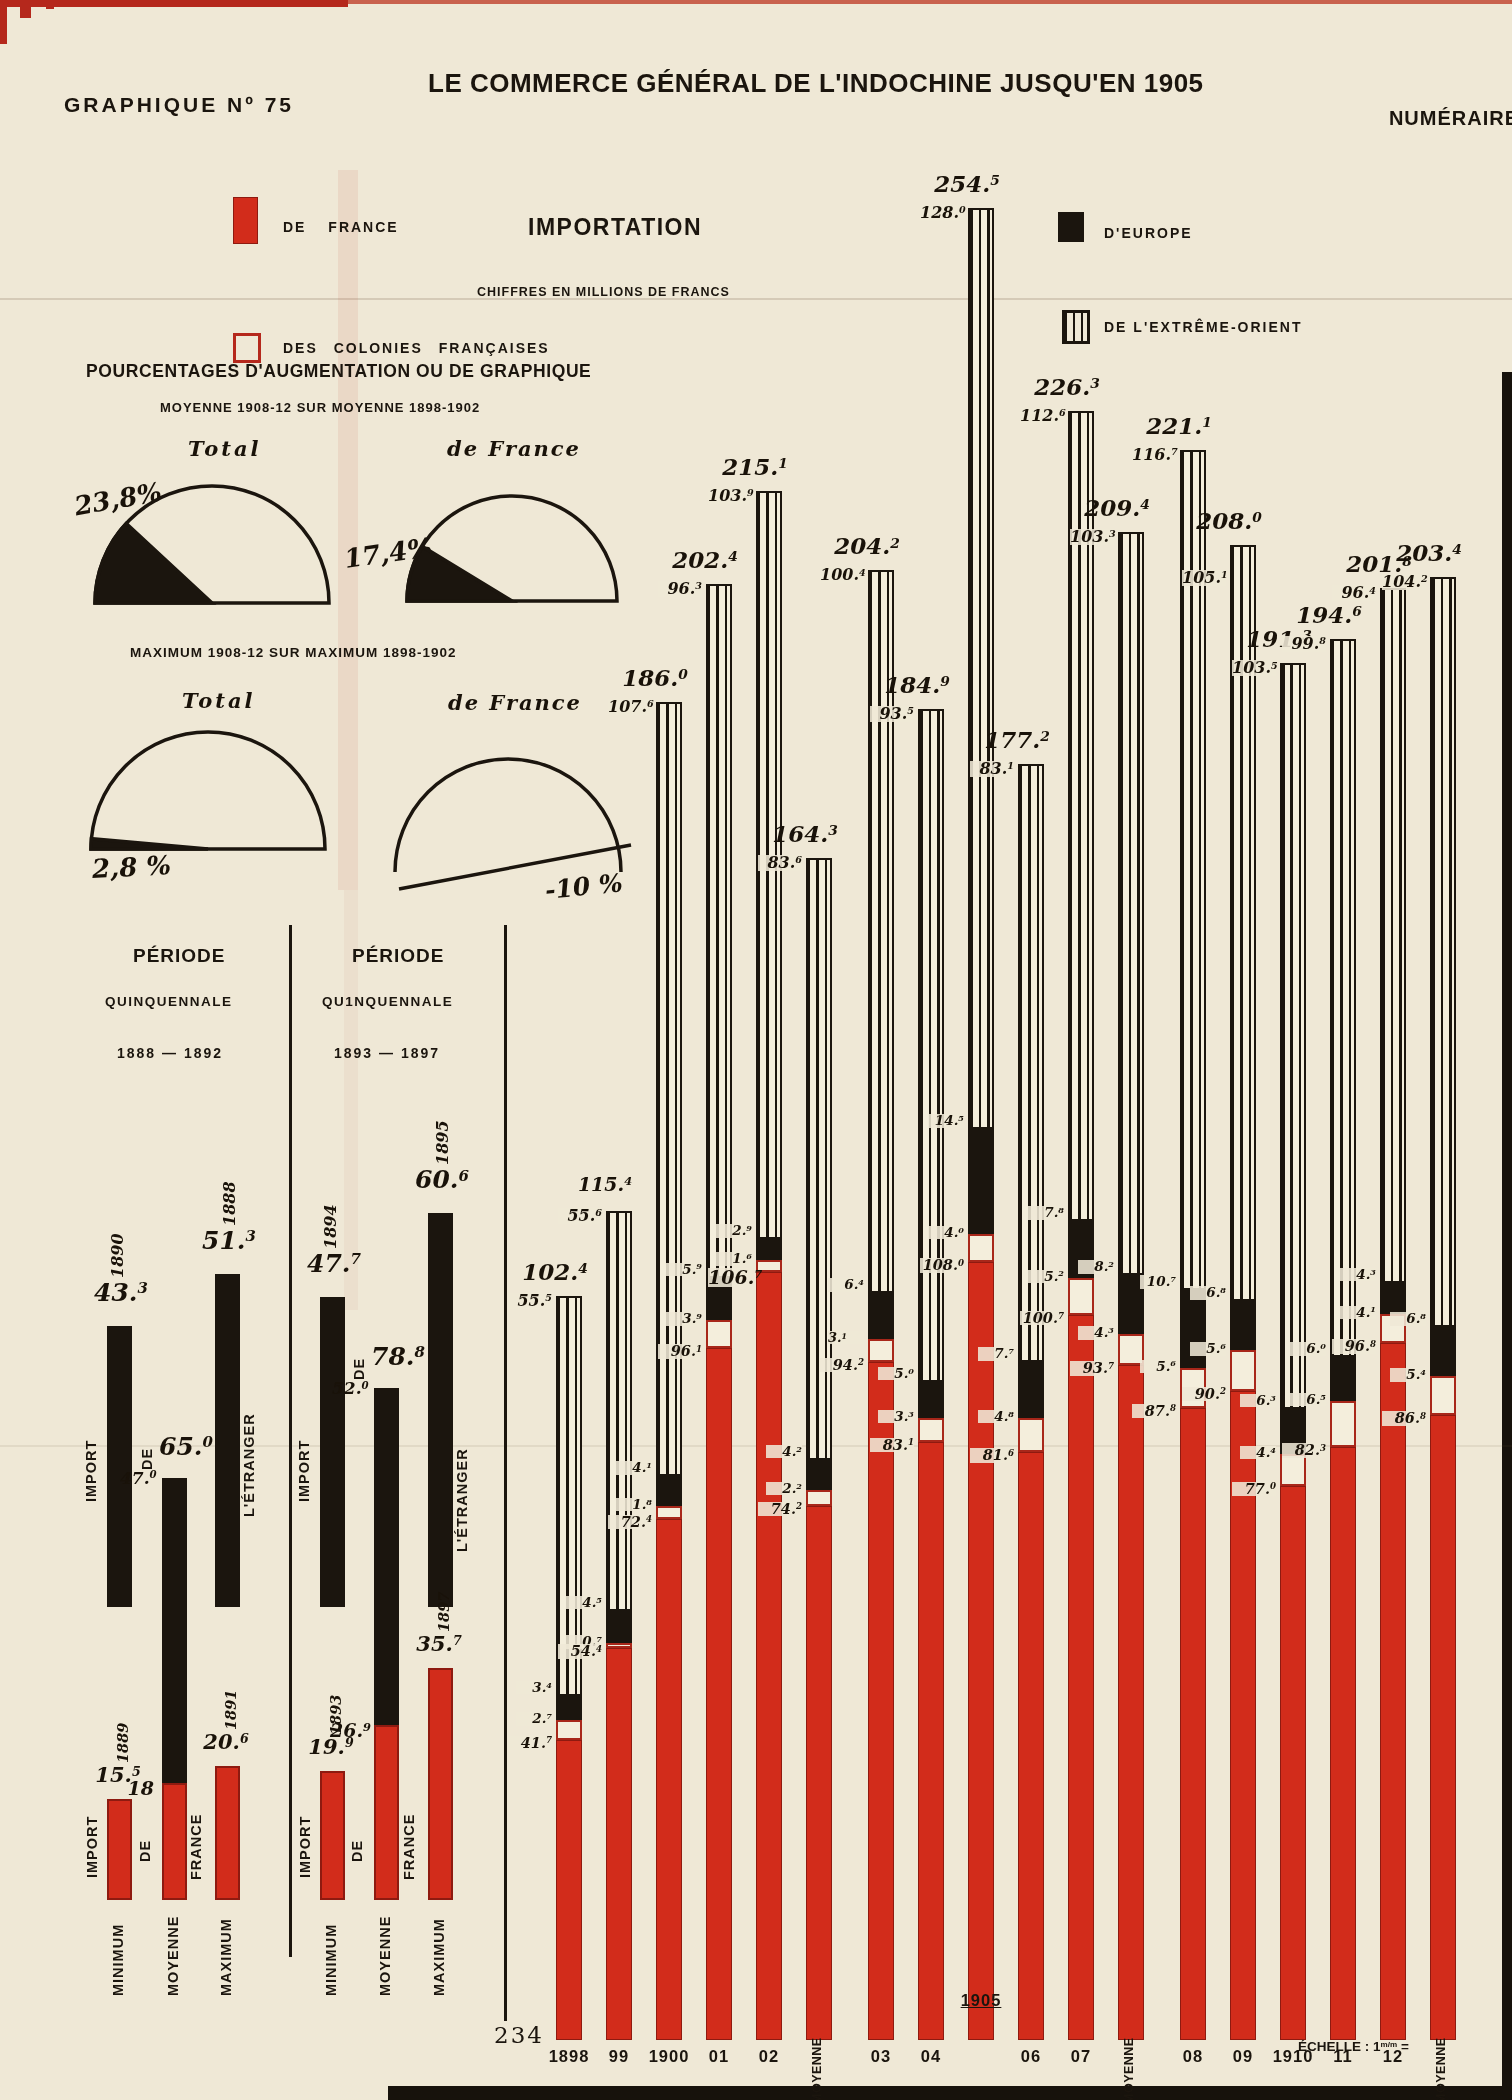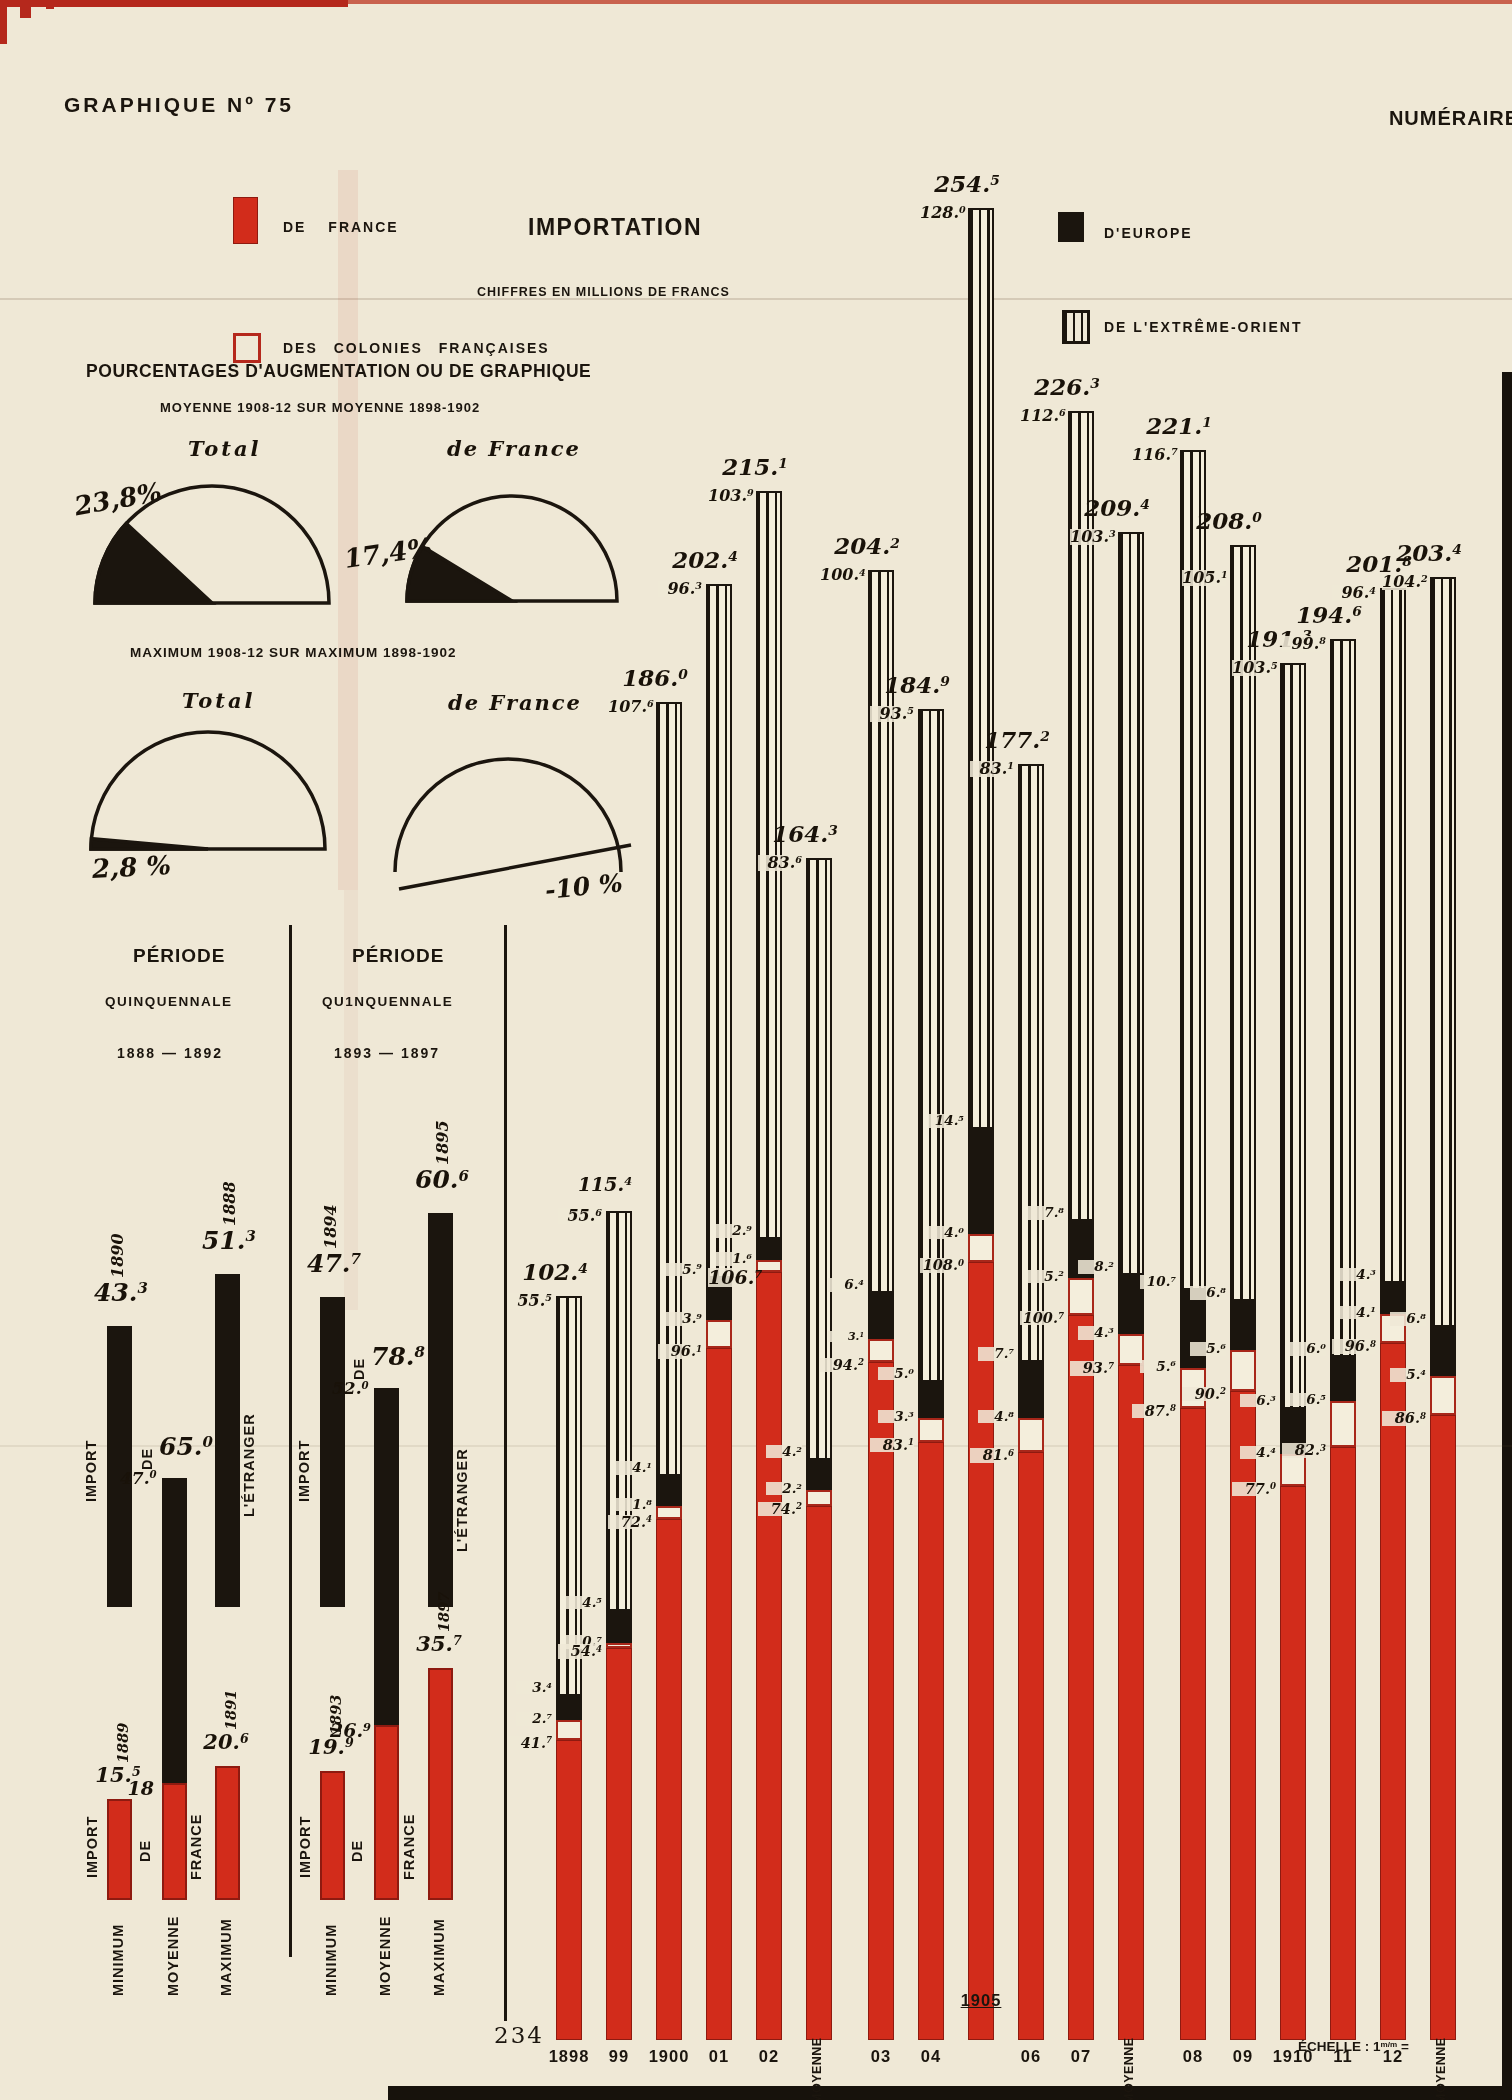--- a/index.html
+++ b/index.html
@@ -26,20 +26,21 @@
   <div class="abs" style="left:20px;top:0;width:11px;height:18px;background:#b5281c;"></div>
   <div class="abs" style="left:46px;top:0;width:8px;height:9px;background:#b5281c;"></div>
   <div class="abs" style="left:1502px;top:372px;width:10px;height:1716px;background:#17120c;"></div>
   <div class="abs" style="left:388px;top:2086px;width:1124px;height:14px;background:#17120c;"></div>
   <div class="abs" style="left:0;top:298px;width:1512px;height:2px;background:rgba(110,85,60,.20);"></div>
   <div class="abs" style="left:0;top:1445px;width:1512px;height:2px;background:rgba(110,85,60,.10);"></div>
   <div class="abs" style="left:338px;top:170px;width:20px;height:720px;background:rgba(193,80,60,.10);"></div>
   <div class="abs" style="left:344px;top:890px;width:14px;height:420px;background:rgba(193,80,60,.06);"></div>
 
   <div class="abs lab b" style="left:64px;top:94px;font-size:21px;letter-spacing:3px;">GRAPHIQUE Nº 75</div>
+  <div class="abs lab b" style="left:428px;top:70px;font-size:26px;letter-spacing:.5px;">LE COMMERCE GÉNÉRAL DE L'INDOCHINE JUSQU'EN 1905</div>
   <div class="abs lab b" style="right:-7px;top:108px;font-size:20px;letter-spacing:1px;">NUMÉRAIRE</div>
 
   <div class="abs" style="left:233px;top:197px;width:23px;height:45px;background:#d22c1b;border:1px solid #8e1a10;"></div>
   <div class="abs lab cap" style="left:283px;top:220px;font-size:14px;word-spacing:16px;">DE FRANCE</div>
   <div class="abs" style="left:233px;top:333px;width:22px;height:24px;background:#efe8d6;border:3px solid #b5281c;"></div>
   <div class="abs lab cap" style="left:283px;top:341px;font-size:14px;word-spacing:10px;">DES COLONIES FRANÇAISES</div>
   <div class="abs" style="left:1058px;top:212px;width:26px;height:30px;background:#1b150e;"></div>
   <div class="abs lab cap" style="left:1104px;top:226px;font-size:14px;">D'EUROPE</div>
   <div class="abs" style="left:1062px;top:310px;width:22px;height:28px;border:3px solid #1b150e;background:repeating-linear-gradient(90deg,#1b150e 0,#1b150e 2.5px,rgba(0,0,0,0) 2.5px,rgba(0,0,0,0) 8px) #efe8d6;"></div>
   <div class="abs lab cap" style="left:1104px;top:320px;font-size:14px;">DE L'EXTRÊME-ORIENT</div>
@@ -198,21 +199,21 @@
     <div class="abs lab num paperbg" style="left: 766px; top: 1481.92px; width: 36px; text-align: right; font-size: 13.5px;">2.<span class="sup">2</span></div>
     <div class="abs lab num paperbg" style="left: 758px; top: 1501.76px; width: 44px; text-align: right; font-size: 14.5px;">74.<span class="sup">2</span></div>
     <div class="abs lab b vtext" style="left: 811px; top: 2044px; height: 60px; font-size: 12.5px; letter-spacing: 0.5px;">MOYENNE</div>
     <div class="abs lab " style="left: 868px; top: 570.48px; width: 26px; height: 722.88px; box-sizing: border-box; border: 2.5px solid rgb(27, 21, 14); background: repeating-linear-gradient(90deg, rgb(27, 21, 14) 0px, rgb(27, 21, 14) 2.5px, rgba(0, 0, 0, 0) 2.5px, rgba(0, 0, 0, 0) 8.5px) rgb(244, 238, 220);"></div>
     <div class="abs lab " style="left: 868px; top: 1293.36px; width: 26px; height: 46.08px; background: rgb(27, 21, 14);"></div>
     <div class="abs lab " style="left: 868px; top: 1339.44px; width: 26px; height: 22.32px; box-sizing: border-box; background: rgb(244, 238, 220); border: 2px solid rgb(168, 39, 26);"></div>
     <div class="abs lab " style="left: 868px; top: 1361.76px; width: 26px; height: 678.24px; background: rgb(210, 44, 27); box-sizing: border-box; border: 1.5px solid rgb(142, 26, 16);"></div>
     <div class="abs lab num" style="left: 834px; top: 534.48px; width: 66px; text-align: center; font-size: 23px;">204.<span class="sup">2</span></div>
     <div class="abs lab num paperbg" style="left: 820px; top: 567.48px; width: 44px; text-align: right; font-size: 16px;">100.<span class="sup">4</span></div>
     <div class="abs lab num paperbg" style="left: 828px; top: 1278.36px; width: 36px; text-align: right; font-size: 13.5px;">6.<span class="sup">4</span></div>
-    <div class="abs lab num paperbg" style="left: 828px; top: 1331.44px; width: 36px; text-align: right; font-size: 11px;">3.<span class="sup">1</span></div>
+    <div class="abs lab num paperbg" style="left: 828px; top: 1331.44px; width: 36px; font-size: 13px;">3.<span class="sup">1</span></div>
     <div class="abs lab num paperbg" style="left: 820px; top: 1357.76px; width: 44px; text-align: right; font-size: 14.5px;">94.<span class="sup">2</span></div>
     <div class="abs lab b" style="left: 851px; top: 2048px; width: 60px; text-align: center; font-size: 16.5px; letter-spacing: 1px;">03</div>
     <div class="abs lab " style="left: 918px; top: 708.72px; width: 26px; height: 673.2px; box-sizing: border-box; border: 2.5px solid rgb(27, 21, 14); background: repeating-linear-gradient(90deg, rgb(27, 21, 14) 0px, rgb(27, 21, 14) 2.5px, rgba(0, 0, 0, 0) 2.5px, rgba(0, 0, 0, 0) 8.5px) rgb(244, 238, 220);"></div>
     <div class="abs lab " style="left: 918px; top: 1381.92px; width: 26px; height: 36px; background: rgb(27, 21, 14);"></div>
     <div class="abs lab " style="left: 918px; top: 1417.92px; width: 26px; height: 23.76px; box-sizing: border-box; background: rgb(244, 238, 220); border: 2px solid rgb(168, 39, 26);"></div>
     <div class="abs lab " style="left: 918px; top: 1441.68px; width: 26px; height: 598.32px; background: rgb(210, 44, 27); box-sizing: border-box; border: 1.5px solid rgb(142, 26, 16);"></div>
     <div class="abs lab num" style="left: 884px; top: 672.72px; width: 66px; text-align: center; font-size: 23px;">184.<span class="sup">9</span></div>
     <div class="abs lab num paperbg" style="left: 870px; top: 705.72px; width: 44px; text-align: right; font-size: 16px;">93.<span class="sup">5</span></div>
     <div class="abs lab num paperbg" style="left: 878px; top: 1366.92px; width: 36px; text-align: right; font-size: 13.5px;">5.<span class="sup">0</span></div>
     <div class="abs lab num paperbg" style="left: 878px; top: 1409.92px; width: 36px; text-align: right; font-size: 13.5px;">3.<span class="sup">3</span></div>

